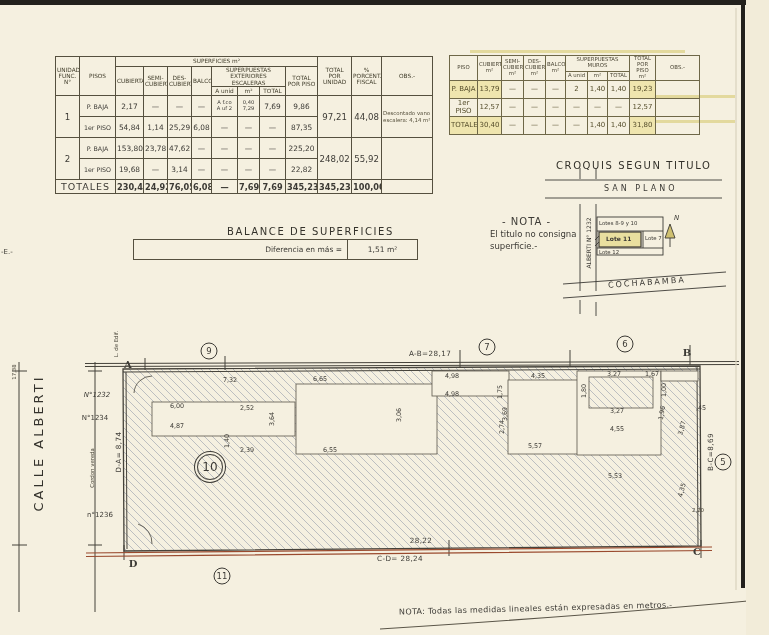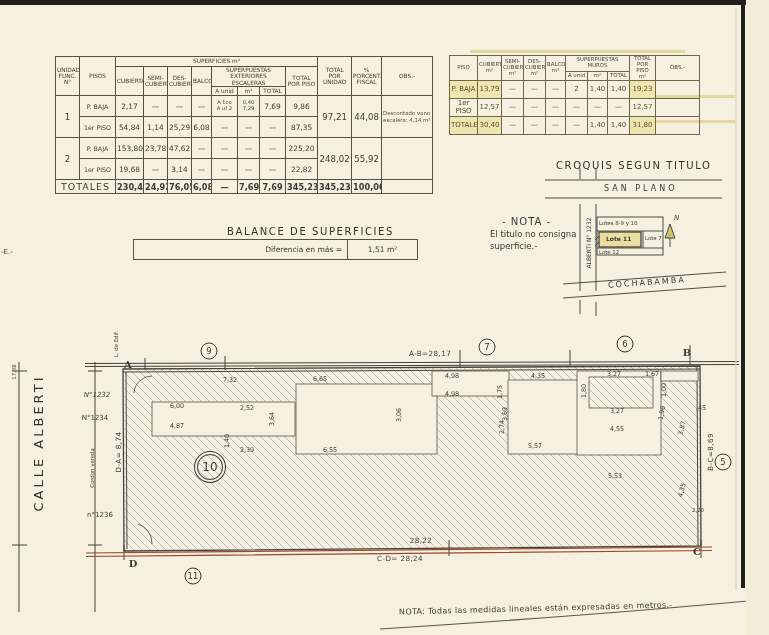--- a/index.html
+++ b/index.html
@@ -418,17 +418,17 @@
       <span class="plabel" style="left: 662px; top: 413px; transform: translate(-50%, -50%) rotate(-80deg);">1,96</span>
       <span class="plabel" style="left: 682px; top: 428px; transform: translate(-50%, -50%) rotate(-75deg);">3,87</span>
       <span class="plabel" style="left: 701px; top: 408px; transform: translate(-50%, -50%);">,45</span>
       <span class="plabel" style="left: 682px; top: 490px; transform: translate(-50%, -50%) rotate(-75deg);">4,35</span>
       <span class="plabel tiny" style="left: 698px; top: 510px; transform: translate(-50%, -50%);">2,20</span>
       <span class="pcircle" style="left: 209px; top: 351px;">9</span>
       <span class="pcircle" style="left: 487px; top: 347px;">7</span>
       <span class="pcircle" style="left: 625px; top: 344px;">6</span>
       <span class="pcircle" style="left: 723px; top: 462px;">5</span>
       <span class="pcircle big" style="left: 210px; top: 467px;">10</span>
-      <span class="pcircle" style="left: 193px; top: 576px;">11</span>
+      <span class="pcircle" style="left: 222px; top: 576px;">11</span>
     </div>
   <div class="abs" id="footer-note">NOTA: Todas las medidas lineales están expresadas en metros.-</div>
 
 </div>
 
 </body></html>

